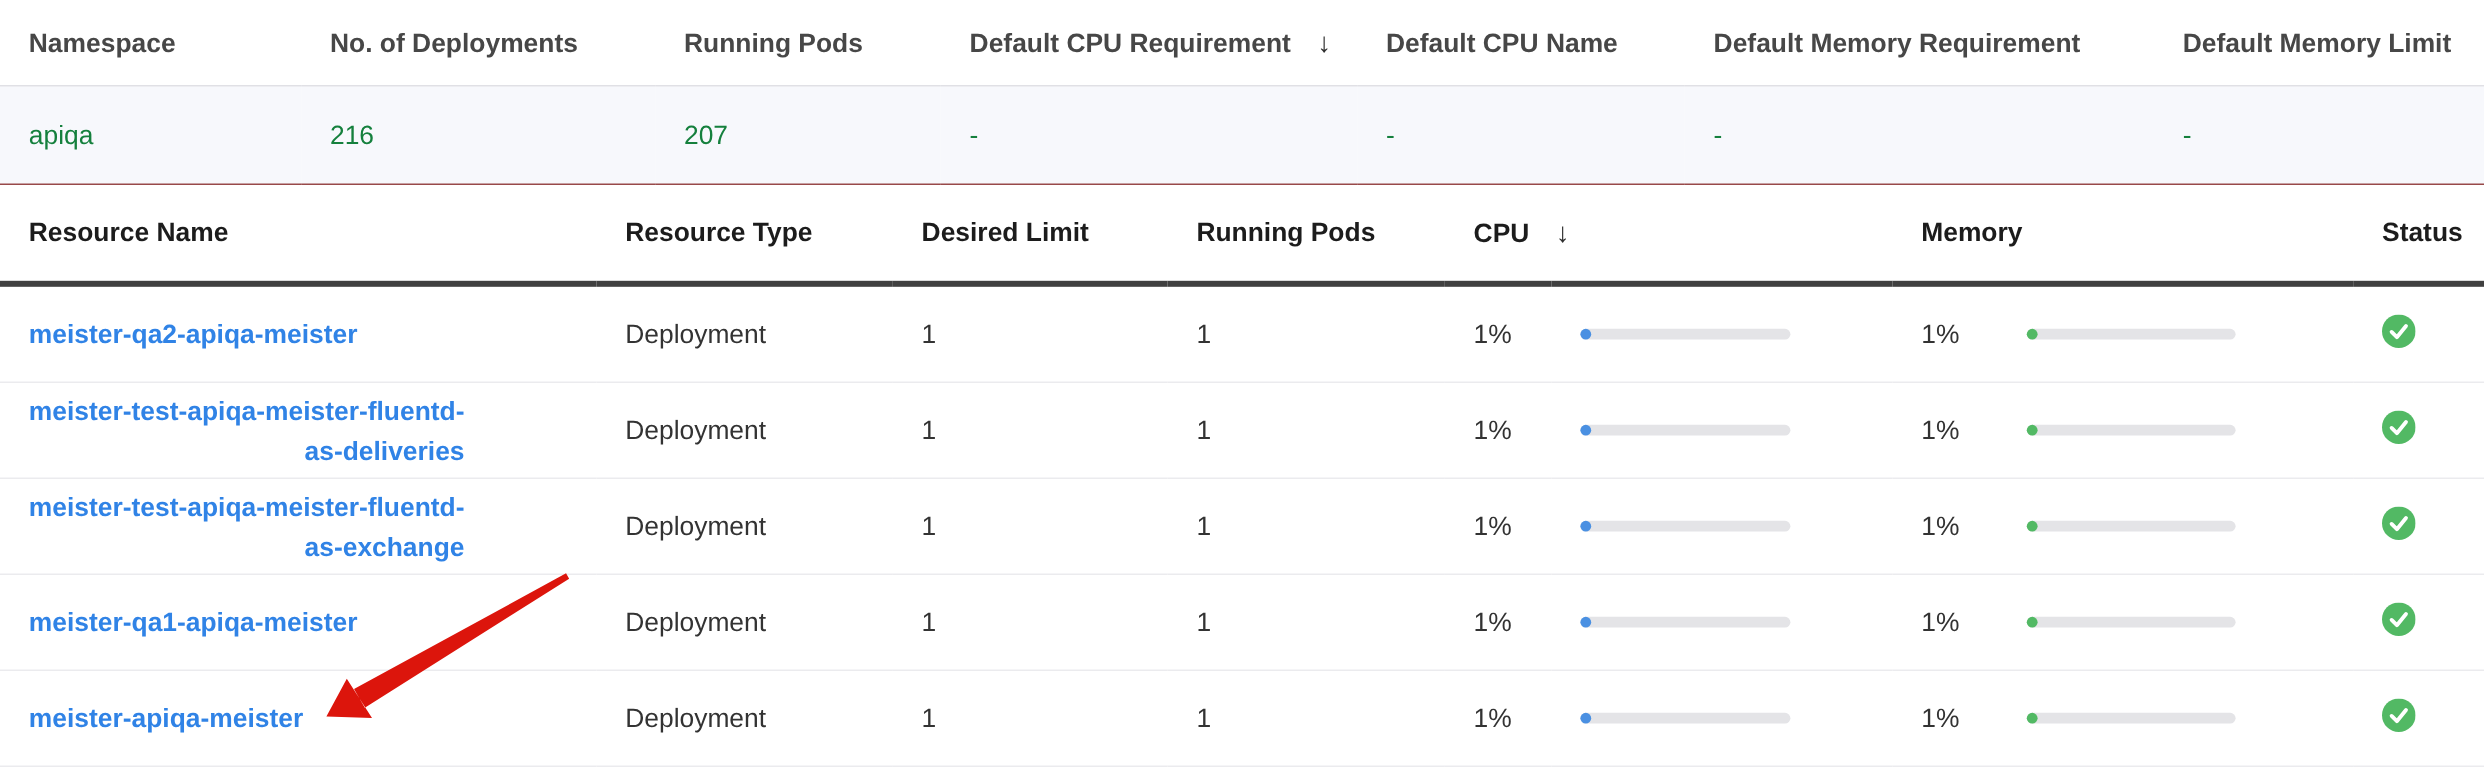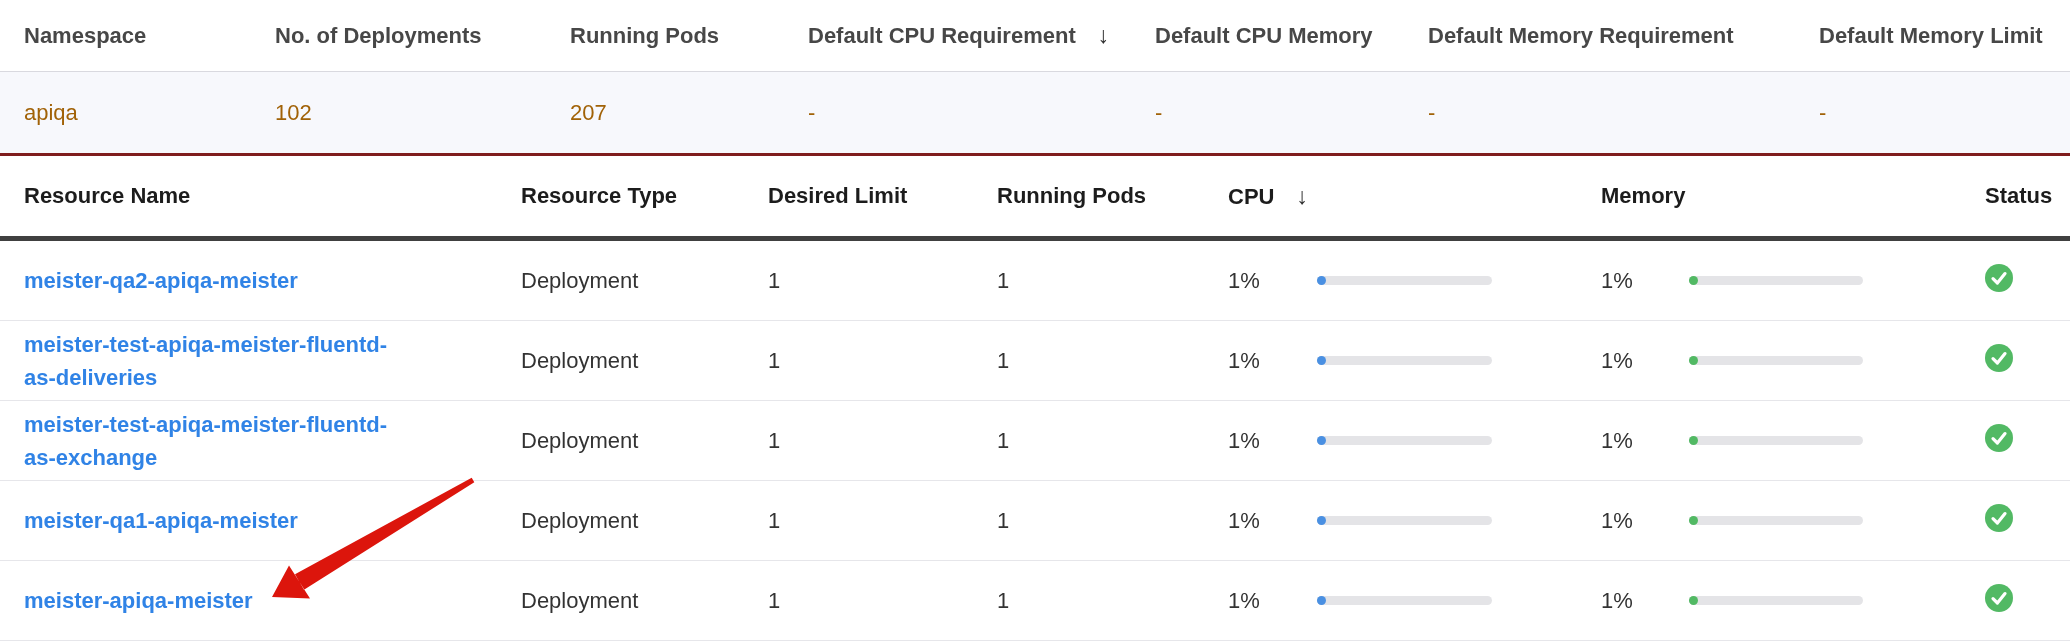--- a/index.html
+++ b/index.html
@@ -27,23 +27,23 @@
   
   .ns thead th {
     height: 71px;
     border-bottom: 1px solid #d9d9df;
     font-weight: 700;
     color: #474747;
     white-space: nowrap;
   }
   .ns tbody td {
     height: 81px;
-    border-bottom: 3px solid #7f1d1d;
+    border-bottom: 1px solid #7f1d1d;
     background: var(--ns-row-bg);
-    color: #a16207;
+    color: #15803d;
   }
   
   .res thead th {
     height: 80px;
     border-bottom: 5px solid #404040;
     font-weight: 700;
     color: #1c1c1c;
     white-space: nowrap;
   }
   .res tbody td {
@@ -59,20 +59,21 @@
     color: #2f2f2f;
   }
   .res-link {
     color: var(--link-blue);
     font-weight: 700;
     text-decoration: none;
     white-space: pre-line;
     line-height: 33px;
     display: inline-block;
     cursor: pointer;
+    text-align: right;
   }
   .bar {
     position: relative;
     display: block;
     height: 9px;
     border-radius: 5px;
     background: var(--bar-track);
   }
   .bar.cpu-bar { width: 175px; }
   .bar.mem-bar { width: 174px; }
@@ -108,29 +109,29 @@
         <col style="width:273px">
         <col style="width:391px">
       <col style="width:275px">
     </colgroup>
     <thead>
       <tr>
         <th>Namespace</th>
         <th>No. of Deployments</th>
         <th>Running Pods</th>
         <th><span>Default CPU Requirement</span><span class="sort">↓</span></th>
-        <th>Default CPU Memory</th>
+        <th>Default CPU Name</th>
         <th>Default Memory Requirement</th>
         <th>Default Memory Limit</th>
       </tr>
     </thead>
     <tbody>
       <tr>
         <td>apiqa</td>
-        <td>102</td>
+        <td>216</td>
         <td>207</td>
         <td>-</td>
         <td>-</td>
         <td>-</td>
         <td>-</td>
       </tr>
     </tbody>
   </table>
 
   <table class="tbl res">

